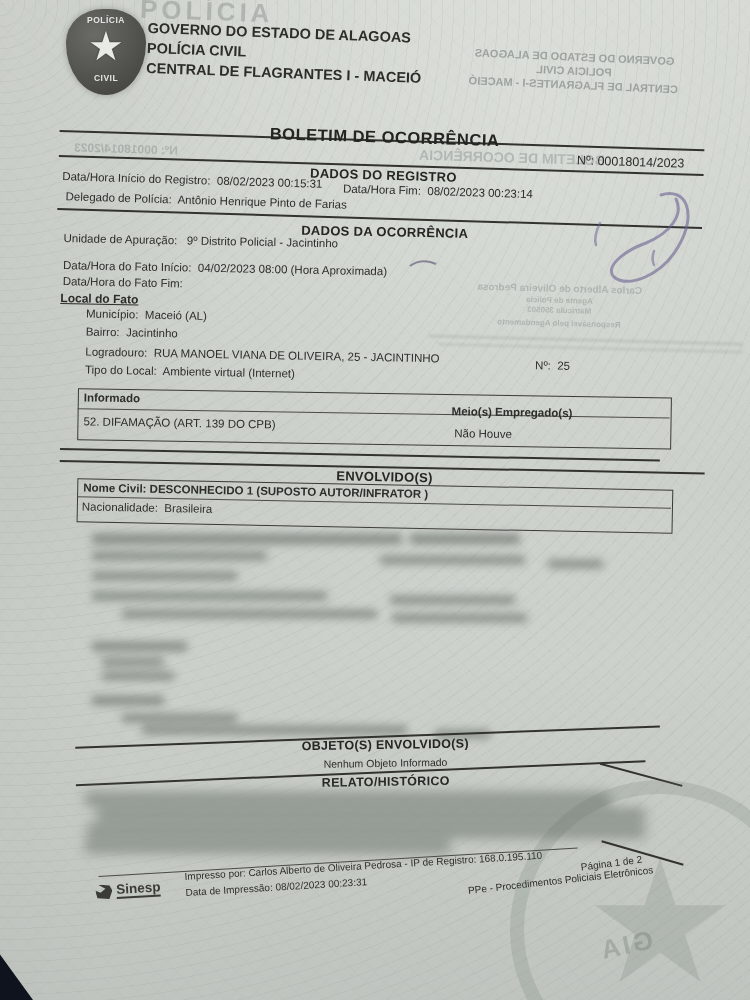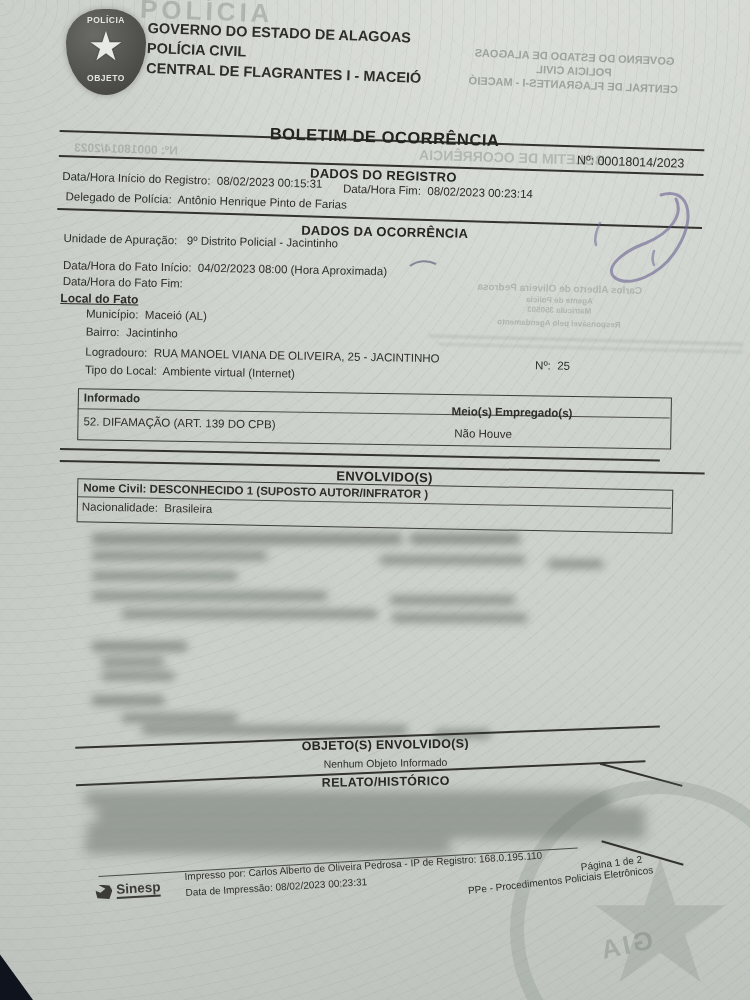--- a/index.html
+++ b/index.html
@@ -66,21 +66,21 @@
   <div class="paper">
     <div class="texture"></div>
   </div>
 
   <div class="t ghost faint" style="left:140px;top:-4px;font-size:26px;letter-spacing:4px;transform:rotate(2deg);">POLÍCIA</div>
 
   <div class="badge">
     <div class="shield">
       <div class="bt" style="top:6px;">POLÍCIA</div>
       <div class="star">★</div>
-      <div class="bt" style="bottom:12px;">OBJETO</div>
+      <div class="bt" style="bottom:12px;">CIVIL</div>
     </div>
   </div>
 
   <div class="band" style="top:20px;transform:rotate(2.1deg);transform-origin:150px 0;">
     <div class="t b" style="left:148px;top:0;font-size:14.5px;">GOVERNO DO ESTADO DE ALAGOAS</div>
     <div class="t b" style="left:148px;top:20px;font-size:14.5px;">POLÍCIA CIVIL</div>
     <div class="t b" style="left:148px;top:40px;font-size:14.5px;">CENTRAL DE FLAGRANTES I - MACEIÓ</div>
   </div>
 
   <div class="band" style="top:42px;transform:rotate(2.5deg);">

